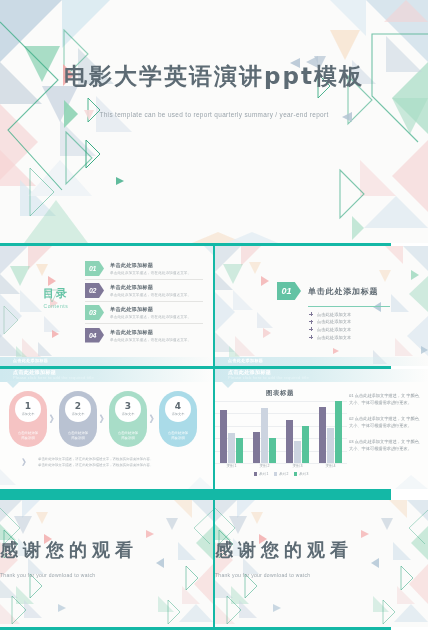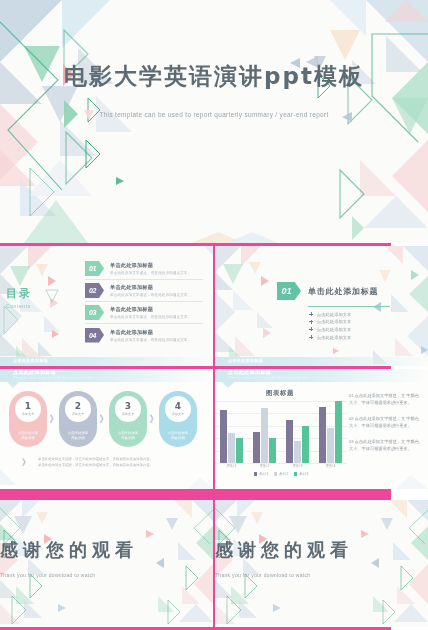--- a/index.html
+++ b/index.html
@@ -2,21 +2,21 @@
 <html><head>
 <meta charset="utf-8">
 <style>
   * { box-sizing: border-box; margin: 0; padding: 0; }
   html, body {
     width: 428px; height: 630px;
     background: #ffffff;
     font-family: "Liberation Sans", "DejaVu Sans", sans-serif;
     overflow: hidden;
   }
-  .sheet { position: relative; width: 391px; height: 630px; background: #ec4899; }
+  .sheet { position: relative; width: 391px; height: 630px; background: #14b8a6; }
 
   
   .slide { position: absolute; overflow: hidden; background: #fbfbfa; }
   .slide-hero { left: 0; top: 0; width: 428px; height: 243px; }
   .slide-toc  { left: 0;   top: 246px; width: 213px; height: 120px; }
   .slide-sec  { left: 215px; top: 246px; width: 213px; height: 120px; }
   .slide-step { left: 0;   top: 369px; width: 213px; height: 120px; }
   .slide-chart{ left: 215px; top: 369px; width: 213px; height: 120px; }
   .slide-ty1  { left: 0;   top: 500px; width: 213px; height: 127px; }
   .slide-ty2  { left: 215px; top: 500px; width: 213px; height: 127px; }
@@ -54,21 +54,21 @@
     font-size: 4px; color: #e7f6f8; letter-spacing: .2px;
   }
   .ribbon-tick {
     position: absolute; left: 6px; top: 12px;
     width: 0; height: 0;
     border-left: 7px solid transparent; border-right: 7px solid transparent;
     border-top: 7px solid #d3eaf0;
   }
 
   
-  .toc-label { position: absolute; left: 6px; top: 40px; width: 56px; text-align: left; }
+  .toc-label { position: absolute; left: 28px; top: 40px; width: 56px; text-align: center; }
   .toc-label .cn {
     font-size: 11px; font-weight: bold; color: #63c3a4; letter-spacing: 2px;
     font-family: "DejaVu Sans", "Liberation Sans", sans-serif;
   }
   .toc-label .en { margin-top: 2px; font-size: 5px; color: #7fcfb6; letter-spacing: .6px; }
 
   .toc-list { position: absolute; left: 85px; top: 12px; width: 118px; }
   .toc-row {
     position: relative; height: 22px; display: flex; align-items: center;
     border-bottom: .5px solid #e4e4e2;

